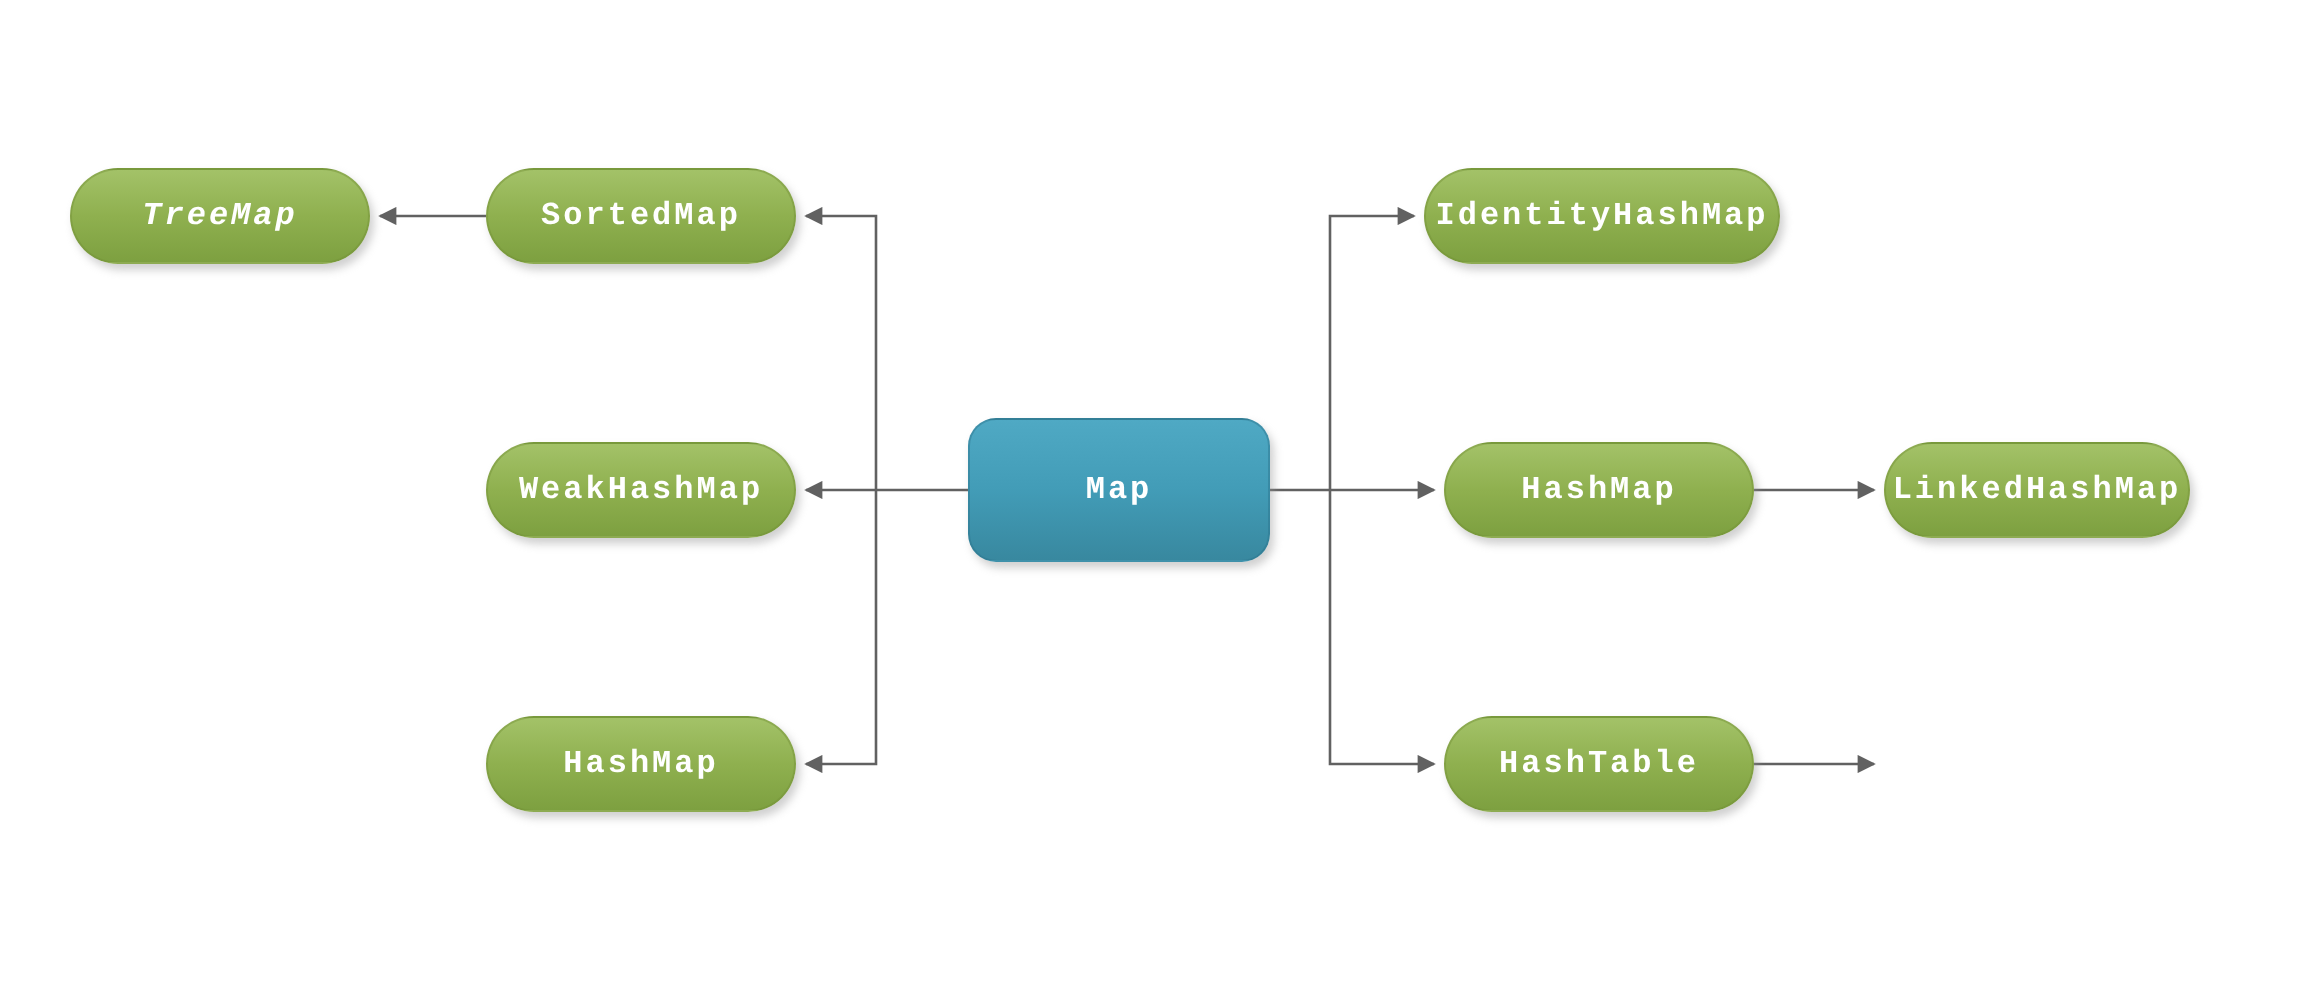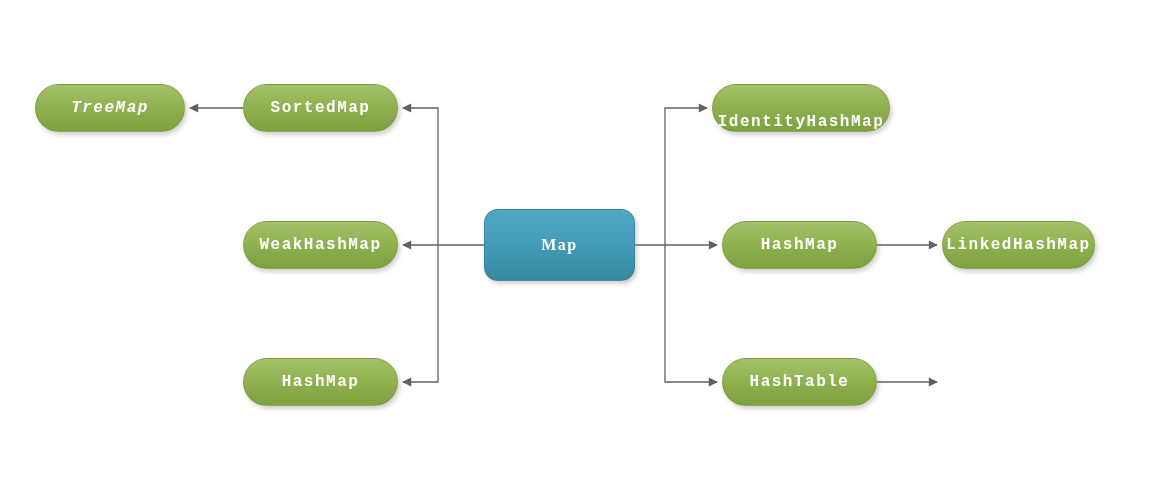--- a/index.html
+++ b/index.html
@@ -47,22 +47,22 @@
     background: linear-gradient(180deg, #4fa9c4 0%, #429cb7 50%, #38889f 100%);
     border: 1px solid rgba(45,115,140,0.45);
     border-radius: 14px;
     box-sizing: border-box;
   }
   
   #n-treemap        { left: 35px;  top: 84px;  width: 150px; font-style: italic; }
   #n-sortedmap      { left: 243px; top: 84px;  width: 155px; }
   #n-weakhashmap    { left: 243px; top: 221px; width: 155px; }
   #n-enummap        { left: 243px; top: 358px; width: 155px; }
-  #n-map            { left: 484px; top: 209px; width: 151px; height: 72px; font-family: Liberation Serif, serif; }
-  #n-identityhashmap{ left: 712px; top: 84px;  width: 178px; align-items: flex-end; }
+  #n-map            { left: 484px; top: 209px; width: 151px; height: 72px; }
+  #n-identityhashmap{ left: 712px; top: 84px;  width: 178px; }
   #n-hashmap        { left: 722px; top: 221px; width: 155px; }
   #n-hashtable      { left: 722px; top: 358px; width: 155px; justify-content: center; }
   #n-linkedhashmap  { left: 942px; top: 221px; width: 153px; }
   #n-properties     { left: 942px; top: 358px; width: 153px; }
 </style>
 </head>
 <body>
 
 <div class="canvas">
 

